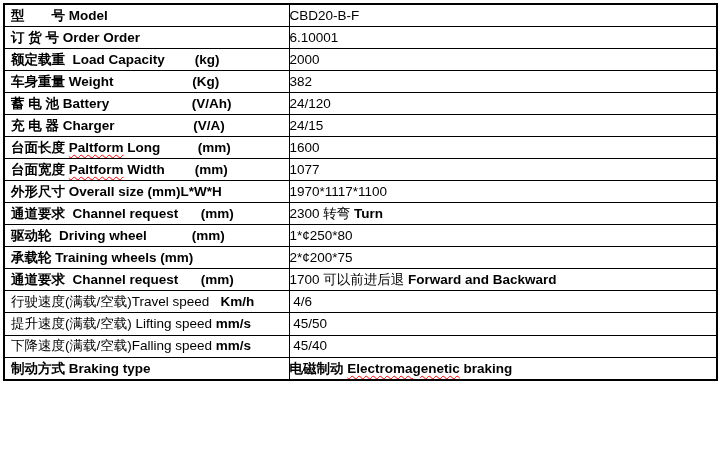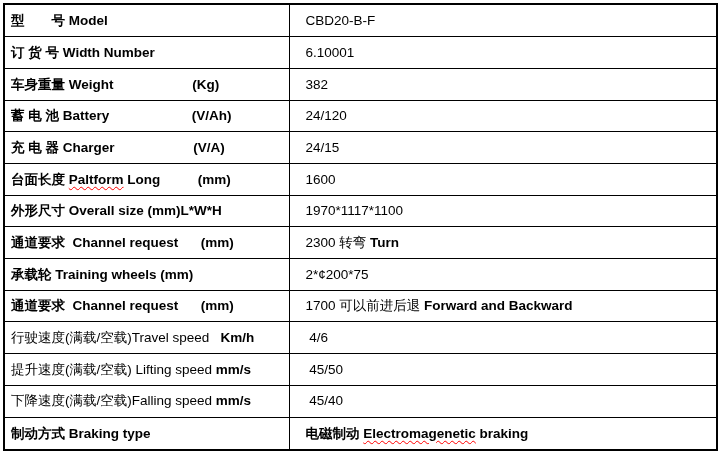--- a/index.html
+++ b/index.html
@@ -11,38 +11,38 @@
     width: 720px;
     height: 454px;
     position: relative;
     overflow: hidden;
   }
   table.spec {
     position: absolute;
     left: 3px;
     top: 3px;
     width: 713px;
-    height: 448px;
+    height: 378px;
     border-collapse: collapse;
     table-layout: fixed;
     border: 2px solid #000000;
   }
   table.spec td {
     border: 1px solid #000000;
     padding: 0 2px 0 6px;
     white-space: pre;
     overflow: hidden;
     vertical-align: middle;
     color: #000000;
     font-family: "Liberation Sans", sans-serif;
     font-size: 13.5px;
     line-height: 1;
   }
   table.spec td.value-cell {
-    padding-left: 16px;
+    padding-left: 0;
   }
   col.c-label { width: 285px; }
   col.c-value { width: 428px; }
   .b { font-weight: bold; }
   .sq {
     text-decoration: underline;
     text-decoration-style: wavy;
     text-decoration-color: #ff0000;
     text-decoration-thickness: 1px;
     text-underline-offset: 2px;
@@ -55,46 +55,58 @@
   <colgroup>
     <col class="c-label">
     <col class="c-value">
   </colgroup>
   <tbody id="spec-rows">
       <tr>
         <td class="label-cell"><span class="b">型　　号 Model</span></td>
         <td class="value-cell"><span class="">CBD20-B-F</span></td>
       </tr>
       <tr>
-        <td class="label-cell"><span class="b">订 货 号 Width Number</span></td>
+        <td class="label-cell"><span class="b">订 货 号 Order Order</span></td>
         <td class="value-cell"><span class="">6.10001</span></td>
+      </tr>
+      <tr>
+        <td class="label-cell"><span class="b">额定载重  Load Capacity        (kg)</span></td>
+        <td class="value-cell"><span class="">2000</span></td>
       </tr>
       <tr>
         <td class="label-cell"><span class="b">车身重量 Weight                     (Kg)</span></td>
         <td class="value-cell"><span class="">382</span></td>
       </tr>
       <tr>
         <td class="label-cell"><span class="b">蓄 电 池 Battery                      (V/Ah)</span></td>
         <td class="value-cell"><span class="">24/120</span></td>
       </tr>
       <tr>
         <td class="label-cell"><span class="b">充 电 器 Charger                     (V/A)</span></td>
         <td class="value-cell"><span class="">24/15</span></td>
       </tr>
       <tr>
         <td class="label-cell"><span class="b">台面长度 </span><span class="b sq">Paltform</span><span class="b"> Long</span><span class="b">          (mm)</span></td>
         <td class="value-cell"><span class="">1600</span></td>
       </tr>
       <tr>
+        <td class="label-cell"><span class="b">台面宽度 </span><span class="b sq">Paltform</span><span class="b"> Width</span><span class="b">        (mm)</span></td>
+        <td class="value-cell"><span class="">1077</span></td>
+      </tr>
+      <tr>
         <td class="label-cell"><span class="b">外形尺寸 Overall size (mm)L*W*H</span></td>
         <td class="value-cell"><span class="">1970*1117*1100</span></td>
       </tr>
       <tr>
         <td class="label-cell"><span class="b">通道要求  Channel request      (mm)</span></td>
         <td class="value-cell"><span class="">2300 转弯 </span><span class="b">Turn</span></td>
+      </tr>
+      <tr>
+        <td class="label-cell"><span class="b">驱动轮  Driving wheel            (mm)</span></td>
+        <td class="value-cell"><span class="">1*¢250*80</span></td>
       </tr>
       <tr>
         <td class="label-cell"><span class="b">承载轮 Training wheels (mm)</span></td>
         <td class="value-cell"><span class="">2*¢200*75</span></td>
       </tr>
       <tr>
         <td class="label-cell"><span class="b">通道要求  Channel request      (mm)</span></td>
         <td class="value-cell"><span class="">1700 可以前进后退 </span><span class="b">Forward and Backward</span></td>
       </tr>
       <tr>

